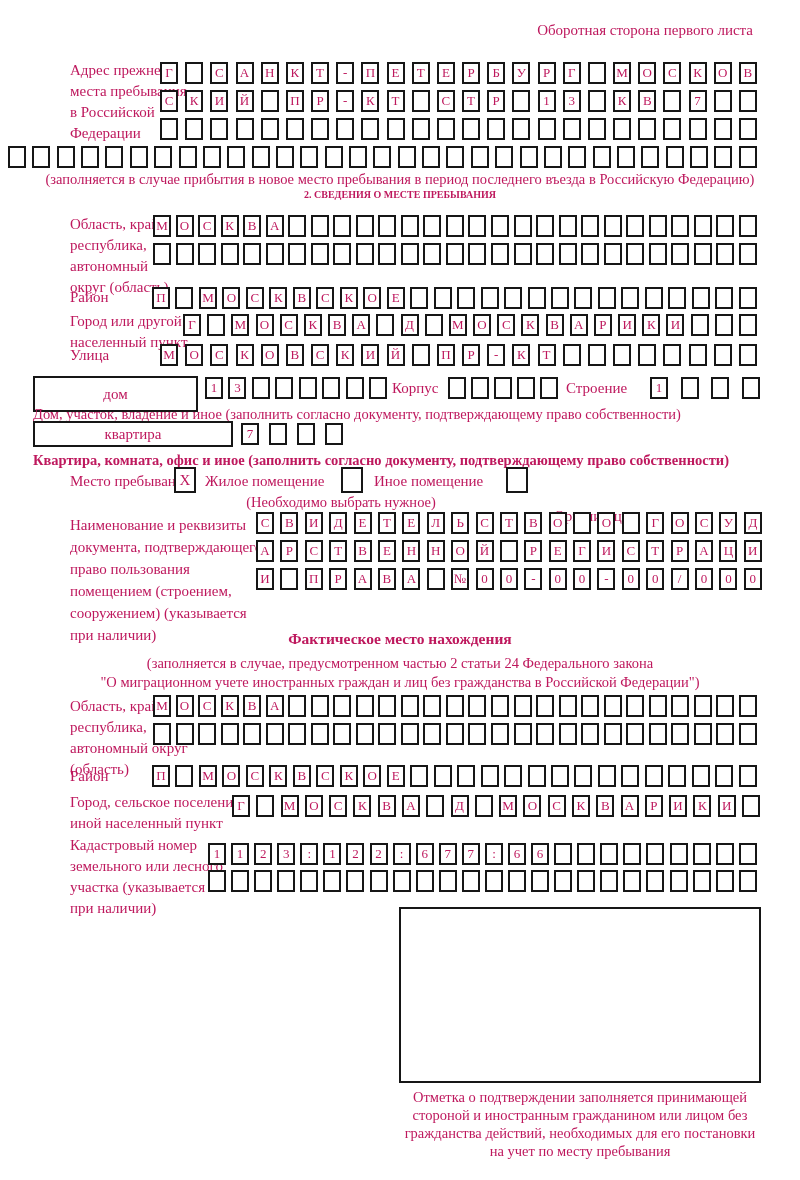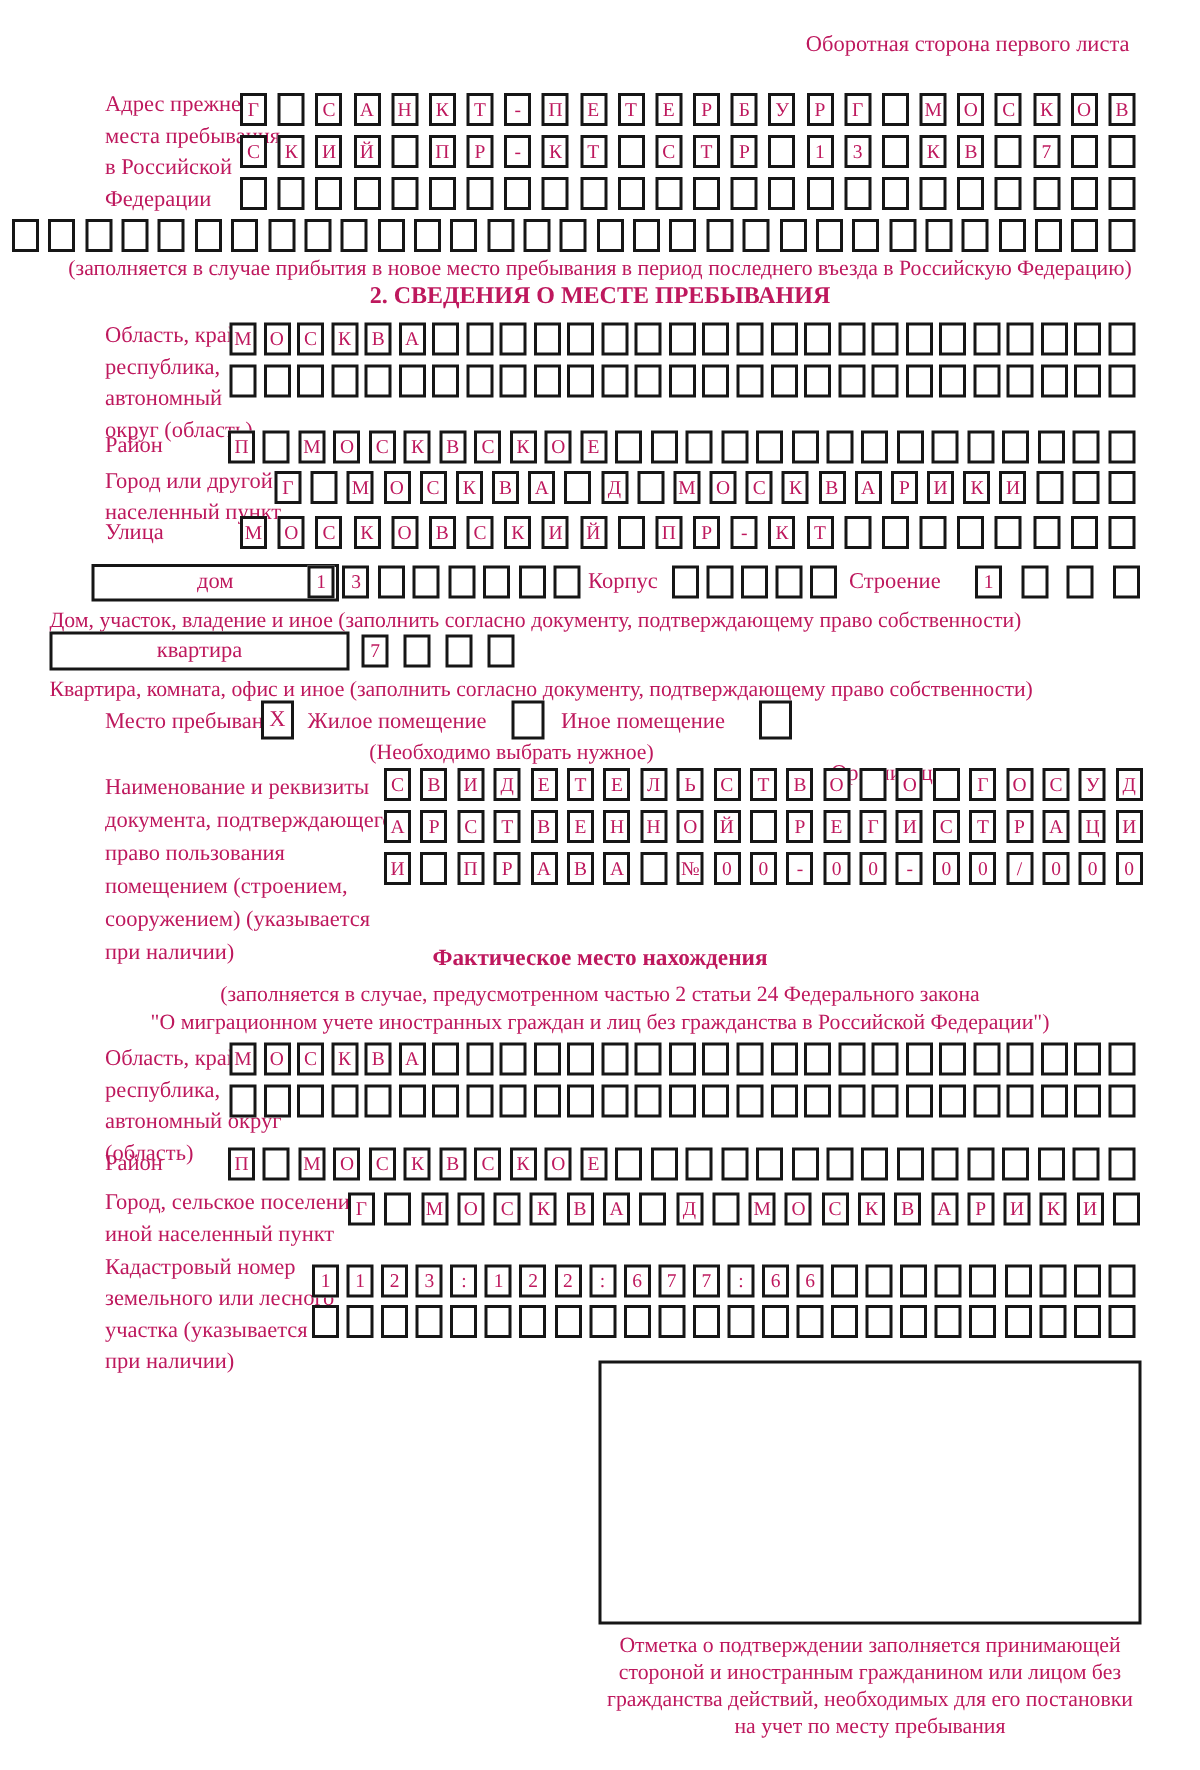--- a/index.html
+++ b/index.html
@@ -138,21 +138,21 @@
       <span class="cell"></span>
       <span class="cell"></span>
       <span class="cell"></span>
       <span class="cell"></span>
       <span class="cell"></span>
       <span class="cell"></span>
       <span class="cell"></span>
     </div>
   <div class="abs note center" style="left:0px;top:171px;width:800px;">(заполняется в случае прибытия в новое место пребывания в период последнего въезда в Российскую Федерацию)</div>
 
-  <div class="abs center bold" style="left:0px;top:189px;width:800px;font-size:16px;">2. СВЕДЕНИЯ О МЕСТЕ ПРЕБЫВАНИЯ</div>
+  <div class="abs center bold" style="left:0px;top:189px;width:800px;font-size:10px;">2. СВЕДЕНИЯ О МЕСТЕ ПРЕБЫВАНИЯ</div>
 
   <div class="abs lbl" style="left:70px;top:214px;width:140px;">Область, край,
 республика,
 автономный
 округ (область)</div>
   <div class="boxrow" style="left:153px;top:215px;width:604px;">
       <span class="cell">М</span>
       <span class="cell">О</span>
       <span class="cell">С</span>
       <span class="cell">К</span>
@@ -290,21 +290,21 @@
       <span class="cell"></span>
       <span class="cell"></span>
       <span class="cell"></span>
       <span class="cell"></span>
       <span class="cell"></span>
       <span class="cell"></span>
       <span class="cell"></span>
       <span class="cell"></span>
     </div>
 
-  <div class="abs bigfield" style="left:33px;top:376px;width:165px;height:25px;margin-left:28px;">дом</div>
+  <div class="abs bigfield" style="left:33px;top:376px;width:165px;height:36px;">дом</div>
   <div class="boxrow" style="left:205px;top:377px;width:182px;">
       <span class="cell">1</span>
       <span class="cell">3</span>
       <span class="cell"></span>
       <span class="cell"></span>
       <span class="cell"></span>
       <span class="cell"></span>
       <span class="cell"></span>
       <span class="cell"></span>
     </div>
@@ -325,21 +325,21 @@
     </div>
   <div class="abs note" style="left:33px;top:406px;width:740px;">Дом, участок, владение и иное (заполнить согласно документу, подтверждающему право собственности)</div>
 
   <div class="abs bigfield" style="left:33px;top:421px;width:200px;height:26px;">квартира</div>
   <div class="boxrow" style="left:241px;top:423px;width:102px;">
       <span class="cell">7</span>
       <span class="cell"></span>
       <span class="cell"></span>
       <span class="cell"></span>
     </div>
-  <div class="abs note" style="left:33px;top:452px;width:740px;">Квартира, комната, офис и иное (заполнить согласно документу, подтверждающему право собственности)</div>
+  <div class="abs note" style="left:33px;top:452px;width:740px;font-weight:bold;">Квартира, комната, офис и иное (заполнить согласно документу, подтверждающему право собственности)</div>
 
   <div class="abs lbl" style="left:70px;top:471px;">Место пребывания:</div>
   <div class="abs checkcell" style="left:174px;top:467px;">X</div>
   <div class="abs lbl" style="left:205px;top:471px;">Жилое помещение</div>
   <div class="abs checkcell" style="left:341px;top:467px;"></div>
   <div class="abs lbl" style="left:374px;top:471px;">Иное помещение</div>
   <div class="abs checkcell" style="left:506px;top:467px;"></div>
   <div class="abs lbl" style="left:554px;top:471px;margin-top:35px;">Организация</div>
   <div class="abs note center" style="left:155px;top:494px;width:372px;">(Необходимо выбрать нужное)</div>
 

